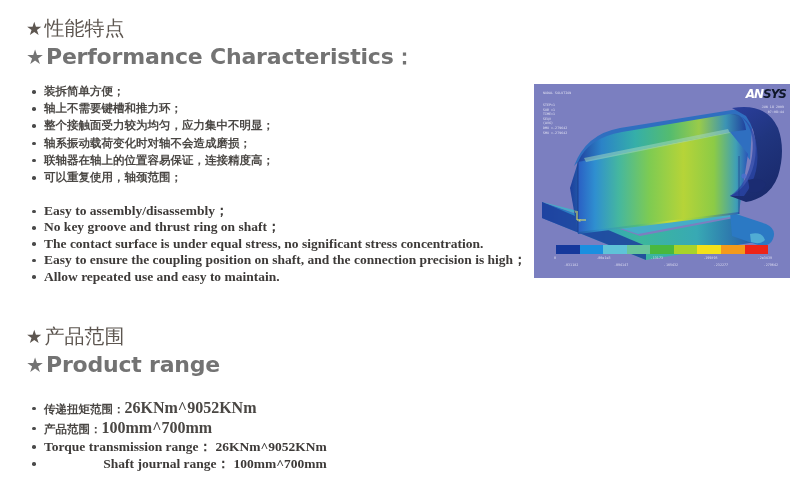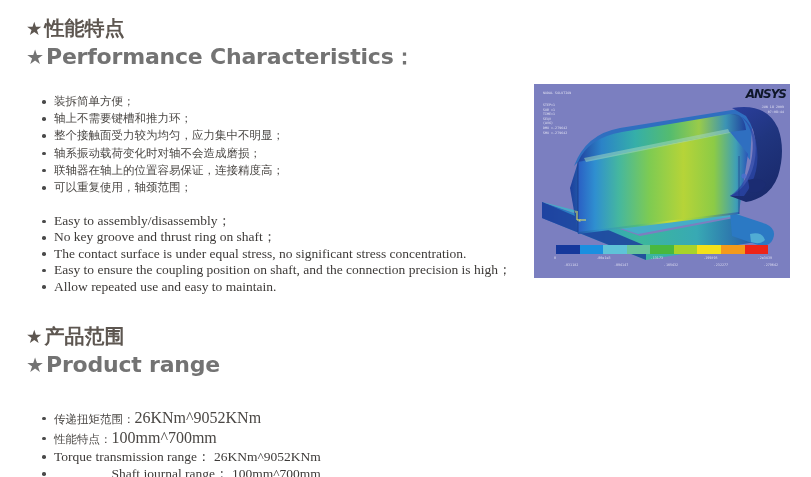--- a/index.html
+++ b/index.html
@@ -20,21 +20,21 @@
   .heading-block {
     position: absolute;
     left: 26px;
   }
   #perf-heading { top: 15px; }
   #range-heading { top: 323px; }
 
   .h-cn {
     font-family: "DejaVu Sans", "Liberation Sans", sans-serif;
     font-size: 20px;
-    font-weight: bold;
+    font-weight: normal;
     color: #5d5650;
     line-height: 26px;
     letter-spacing: 0px;
     white-space: nowrap;
   }
   .h-en {
     font-family: "DejaVu Sans", "Liberation Sans", sans-serif;
     font-size: 22px;
     font-weight: bold;
     color: #737373;
@@ -45,23 +45,24 @@
   .star {
     display: inline-block;
     margin-right: 2px;
     font-size: 0.92em;
   }
 
   
   .list {
     position: absolute;
     left: 30px;
-    margin: 12px;
+    margin: 2px;
     padding: 0;
     list-style: none;
+    font-weight: bold;
   }
   .list li {
     position: relative;
     padding-left: 12px;
     white-space: nowrap;
   }
   .list li::before {
     content: "";
     position: absolute;
     left: 0px;
@@ -159,21 +160,21 @@
     position: absolute;
     right: 4px;
     top: 4px;
     font-family: "DejaVu Sans", "Liberation Sans", sans-serif;
     font-size: 12px;
     font-weight: bold;
     font-style: italic;
     letter-spacing: -1px;
     line-height: 12px;
   }
-  #ansys-logo .a1 { color: #0f172a; text-align: center; }
+  #ansys-logo .a1 { color: #ffffff; text-align: center; }
   #ansys-logo .a2 { color: #0f172a; }
 
   
   #fea-colorbar {
     position: absolute;
     left: 22px;
     bottom: 24px;
     width: 212px;
     height: 9px;
     display: flex;
@@ -237,21 +238,21 @@
   <div class="h-cn">
     <span class="star">★</span><span>产品范围</span>
   </div>
   <div class="h-en">
     <span class="star">★</span><span>Product range</span>
   </div>
 </div>
 
 <ul class="list" id="cn-range-list">
   <li><span>传递扭矩范围：</span><span class="val">26KNm^9052KNm</span></li>
-  <li><span>性能特点：</span><span class="val">100mm^700mm</span></li>
+  <li><span>产品范围：</span><span class="val">100mm^700mm</span></li>
 </ul>
 
 <ul class="list" id="en-range-list">
   <li>Torque transmission range： 26KNm^9052KNm</li>
   <li>Shaft journal range： 100mm^700mm</li>
 </ul>
 
 <div id="fea-figure">
 
   <svg id="fea-canvas" viewBox="0 0 256 194" preserveAspectRatio="none">

